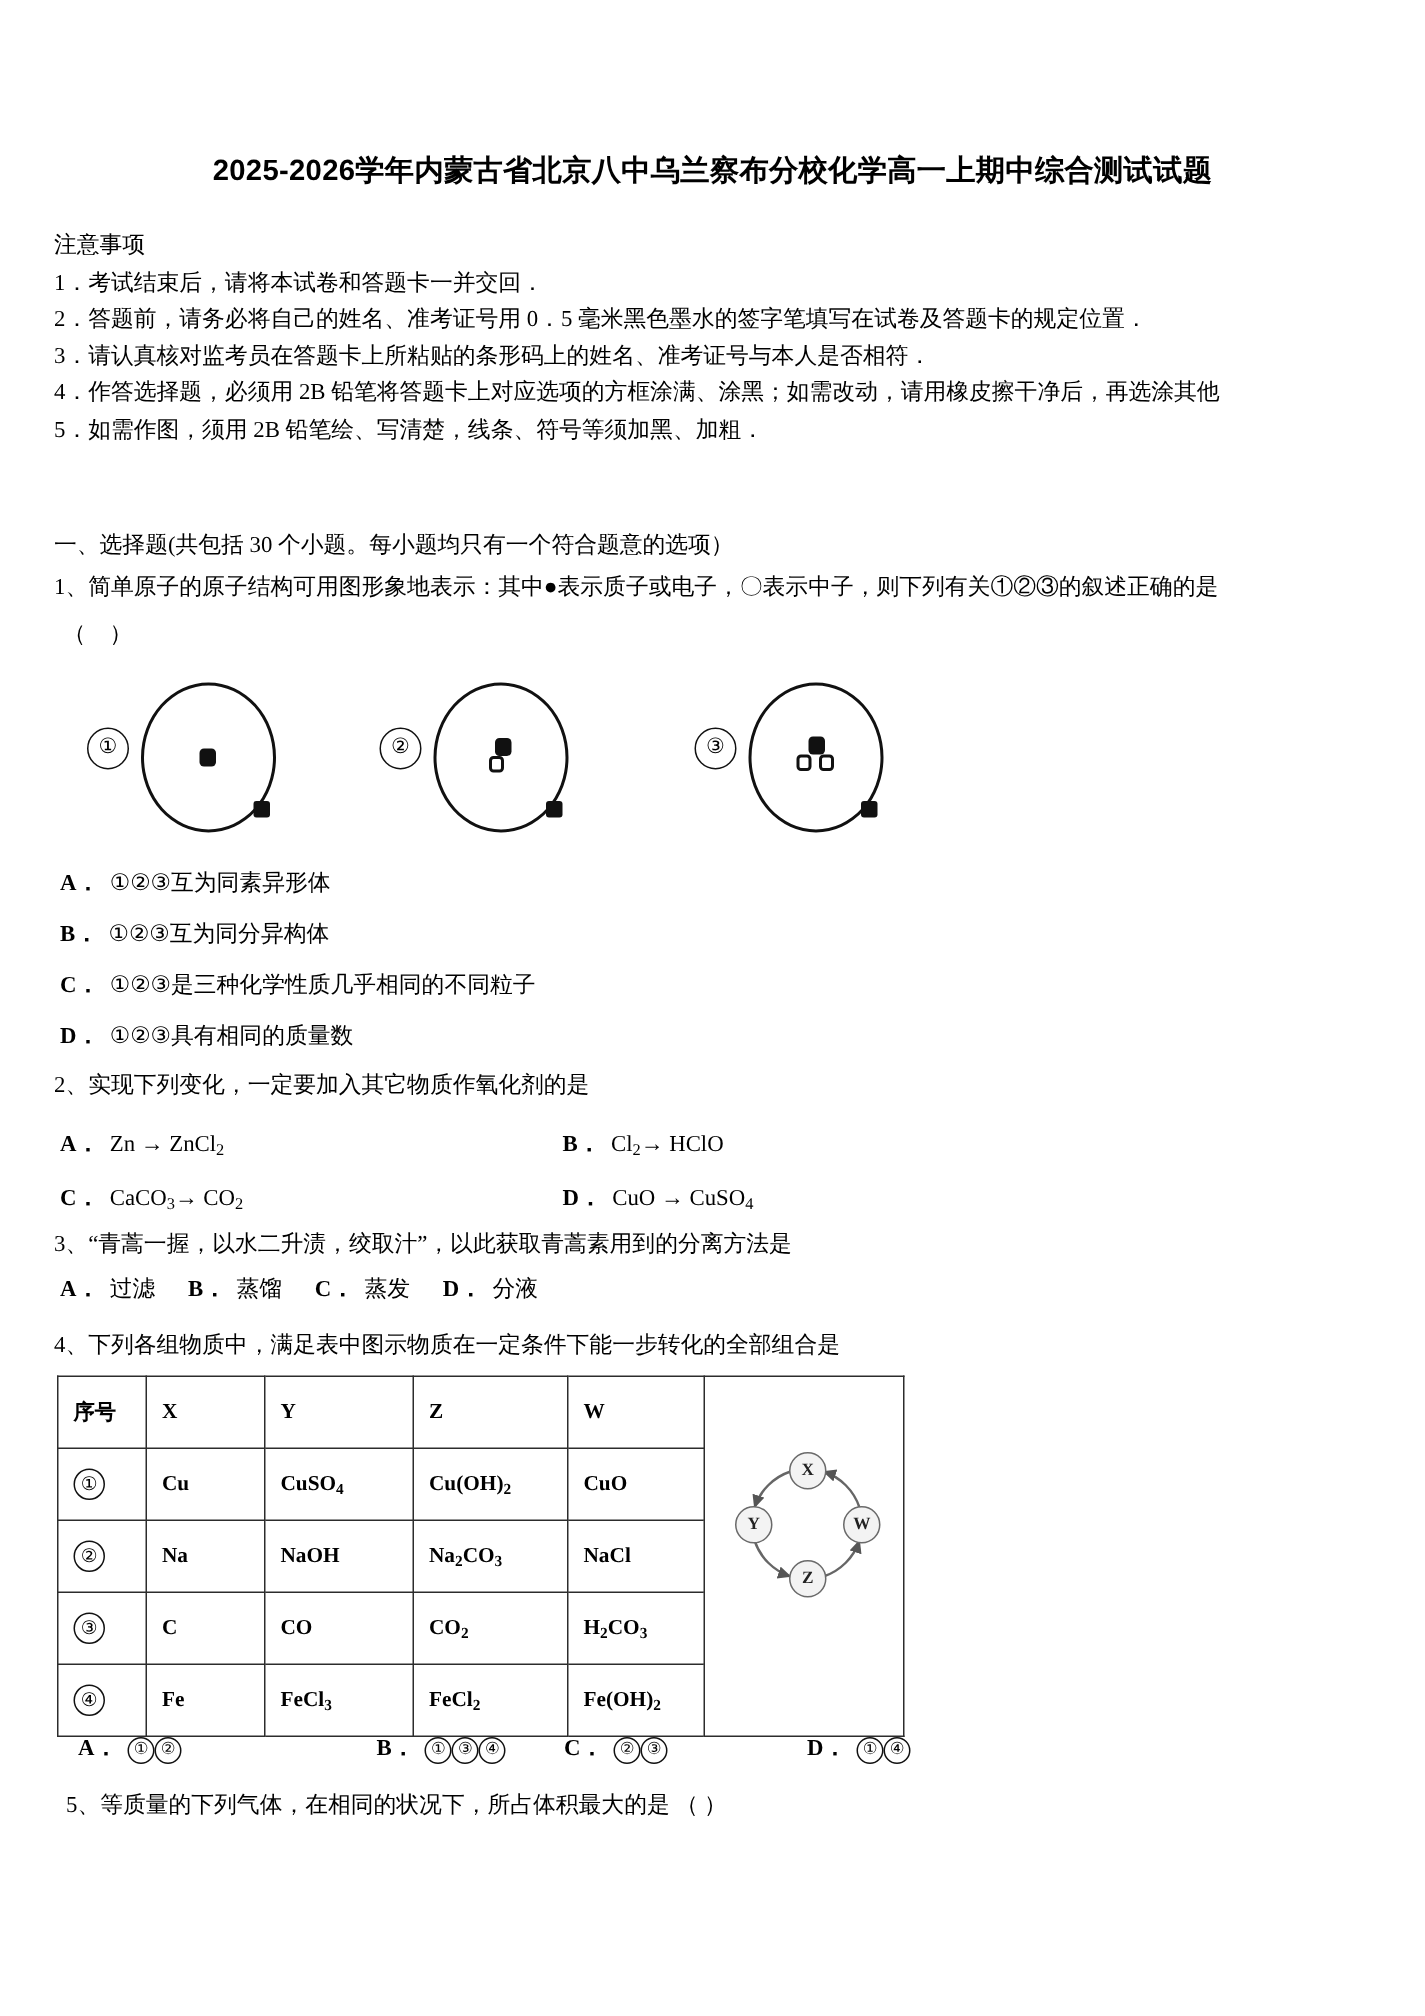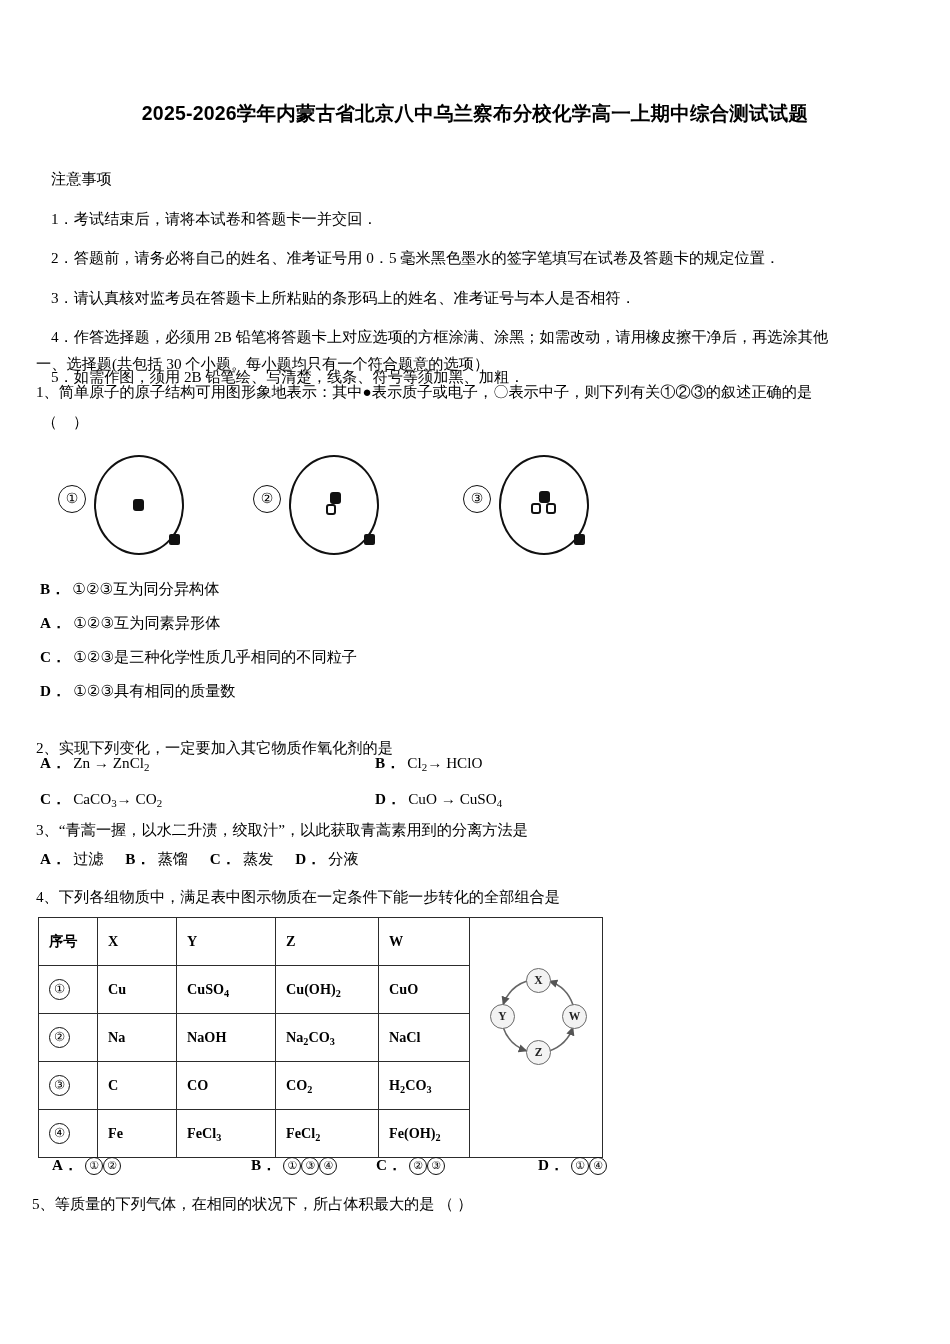--- a/index.html
+++ b/index.html
@@ -39,21 +39,21 @@
   
   .notice {
     position: absolute;
     left: 36px;
     top: 152px;
     width: 890px;
     font-size: 15.2px;
     line-height: 24.6px;
   }
   .notice-head { margin: 0 0 1px 0; }
-  .notice-line { margin: 15px; }
+  .notice-line { margin: 0; }
   .notice-line.indent-cont { text-indent: 0; }
 
   
   .section-head {
     position: absolute;
     left: 36px;
     top: 352px;
     width: 890px;
     font-size: 15.2px;
     line-height: 24px;
@@ -178,21 +178,21 @@
 
   #q1-options { left: 40px; top: 572px; width: 600px; }
 
   
   .q-stem {
     position: absolute;
     font-size: 15.2px;
     line-height: 24px;
     white-space: nowrap;
   }
-  #q2-stem { left: 36px; top: 712px; margin-top: 24px; }
+  #q2-stem { left: 36px; top: 712px; }
   .two-col-opts {
     position: absolute;
     width: 700px;
     font-size: 15.2px;
   }
   #q2-options { left: 40px; top: 745px; }
   .two-col-row {
     position: relative;
     height: 36px;
     line-height: 36px;
@@ -304,21 +304,21 @@
     border-radius: 50%;
     font-size: 11px;
     line-height: 15px;
     text-align: center;
     font-weight: normal;
     font-family: "Liberation Serif", serif;
     vertical-align: 1px;
   }
 
   
-  #q5-stem { left: 32px; top: 1192px; text-align: right; }
+  #q5-stem { left: 44px; top: 1192px; text-align: right; }
 </style>
 </head>
 <body>
 
 <div class="page">
 
   <div class="doc-title">2025-2026学年内蒙古省北京八中乌兰察布分校化学高一上期中综合测试试题</div>
 
   <div class="notice">
     <p class="notice-line notice-head">注意事项</p>
@@ -366,24 +366,24 @@
           <span class="n-dot b"></span>
         </div>
         <span class="electron"></span>
       </div>
     </div>
 
   </div>
 
   <div class="opt-list" id="q1-options">
     <div class="opt-row">
+      <span class="opt-label">A．</span><span>①②③互为同素异形体</span>
+    </div>
+    <div class="opt-row">
       <span class="opt-label">B．</span><span>①②③互为同分异构体</span>
-    </div>
-    <div class="opt-row">
-      <span class="opt-label">A．</span><span>①②③互为同素异形体</span>
     </div>
     <div class="opt-row">
       <span class="opt-label">C．</span><span>①②③是三种化学性质几乎相同的不同粒子</span>
     </div>
     <div class="opt-row">
       <span class="opt-label">D．</span><span>①②③具有相同的质量数</span>
     </div>
   </div>
 
   <div class="q-stem" id="q2-stem">2、实现下列变化，一定要加入其它物质作氧化剂的是</div>

